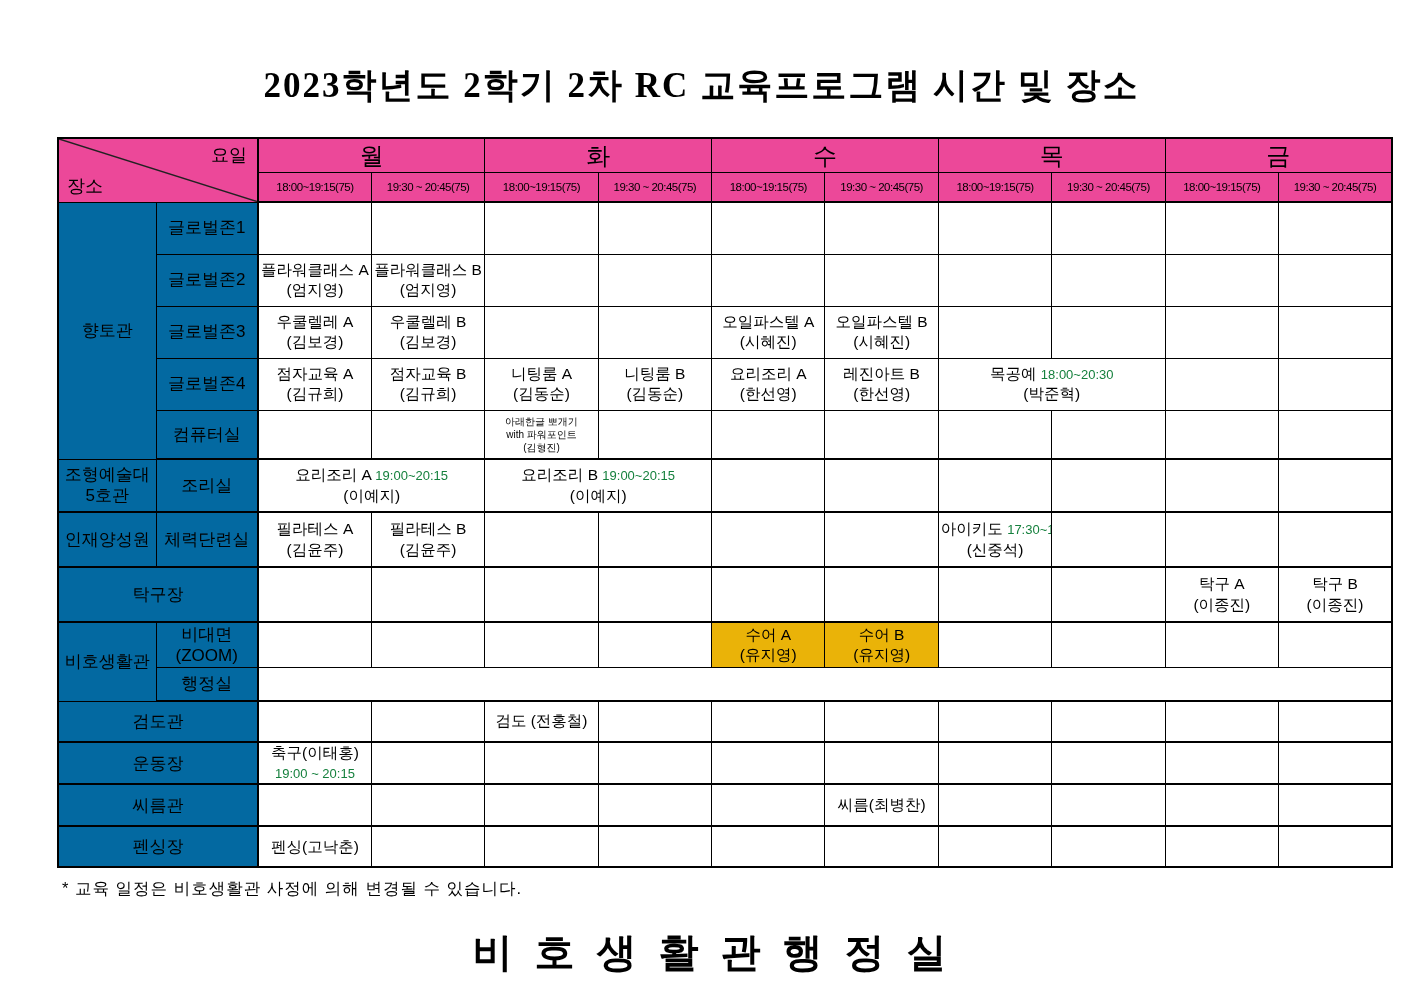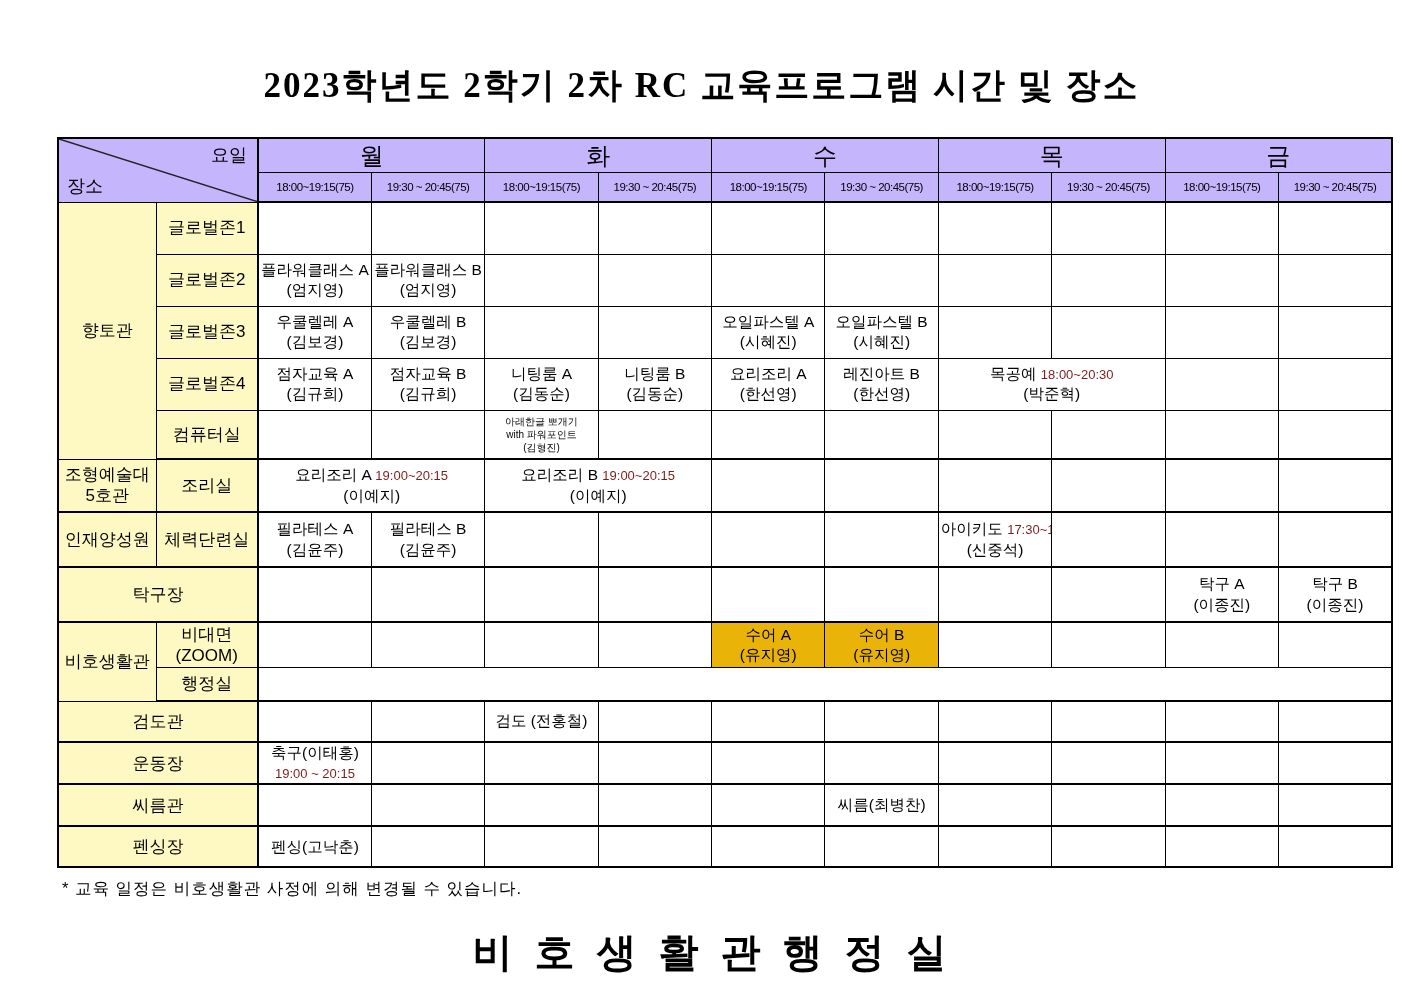--- a/index.html
+++ b/index.html
@@ -4,34 +4,34 @@
 <style>
   html,body{margin:0;padding:0;background:#fff;}
   body{width:1403px;height:992px;font-family:"Liberation Sans", sans-serif;color:#000;position:relative;}
   .title{padding-top:62px;text-align:center;font-family:"Liberation Serif", serif;
          font-weight:bold;font-size:35px;letter-spacing:2px;}
   table.schedule{border-collapse:collapse;table-layout:fixed;margin:28px 0 0 57px;
                  width:1336px;border:2px solid #000;}
   .schedule th,.schedule td{border:1px solid #000;padding:0 2px;text-align:center;
                  vertical-align:middle;font-weight:normal;overflow:hidden;}
   col.c-build{width:98px;} col.c-room{width:102px;}
-  .hdr{background:#c4b5fd;}
+  .hdr{background:#ec4899;}
   .day{font-size:24px;font-weight:bold;height:33px;}
   .time{font-size:11.5px;height:28px;letter-spacing:-0.5px;}
   thead tr.time-row th{border-bottom:2px solid #000;}
-  th.lbl{background:#fef9c3;font-size:17px;white-space:pre-line;line-height:1.25;}
+  th.lbl{background:#0369a1;font-size:17px;white-space:pre-line;line-height:1.25;}
   th.room{border-right:2px solid #000;}
   th.corner{position:relative;border-right:2px solid #000;}
   .corner svg{position:absolute;left:0;top:0;width:100%;height:100%;}
   .corner .tr-lab{position:absolute;top:4px;right:10px;font-size:18px;}
   .corner .bl-lab{position:absolute;bottom:4px;left:8px;font-size:18px;}
   td{font-size:15.5px;line-height:1.3;}
   td .ln{white-space:nowrap;}
   td.small{font-size:10px;line-height:1.3;}
-  .ptime{color:#7f1d1d;font-size:13px;}
+  .ptime{color:#15803d;font-size:13px;}
   .yellow{background:#eab308;}
   tr.thick th,tr.thick td{border-bottom-width:2px;}
   .footnote{margin:10px 0 0 62px;font-size:16.5px;letter-spacing:1px;}
   .footer-title{position:absolute;left:16px;right:0;top:925px;text-align:center;
                 font-size:40px;font-weight:bold;letter-spacing:22px;text-indent:22px;}
 </style>
 </head>
 <body>
 
 <div class="title">2023학년도 2학기 2차 RC 교육프로그램 시간 및 장소</div>

